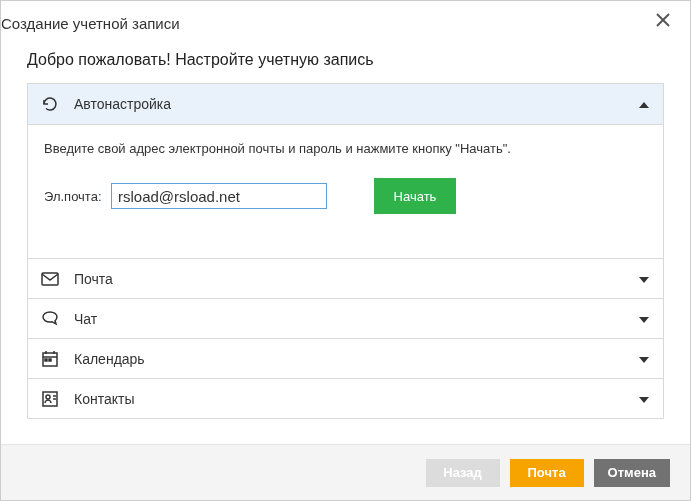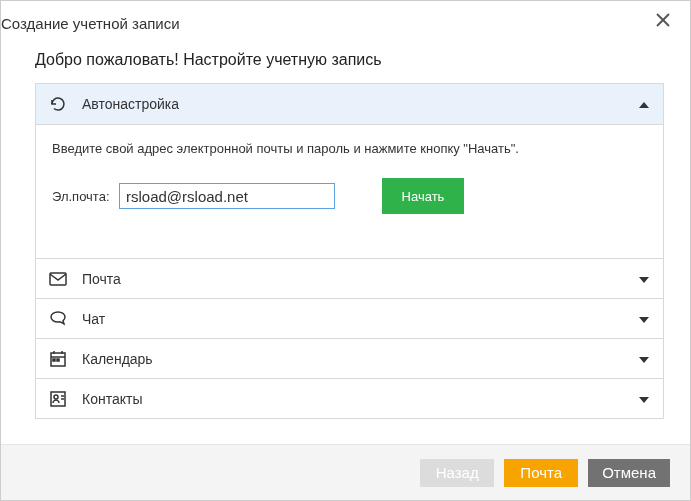--- a/index.html
+++ b/index.html
@@ -33,21 +33,21 @@
     position: absolute;
     right: 14px;
     top: 12px;
     width: 20px;
     height: 20px;
     cursor: pointer;
     color: #555;
   }
   .close-btn svg { width: 14px; height: 14px; }
   .content {
-    padding: 0 26px 0 34px;
+    padding: 0 26px 0 26px;
     flex: 1;
     overflow: hidden;
   }
   .welcome {
     font-size: 16px;
     color: #222;
     margin: 6px 0 14px 0;
   }
   .accordion {
     border: 1px solid #d9d9d9;
@@ -133,23 +133,24 @@
     align-items: center;
     justify-content: flex-end;
     padding-right: 20px;
     gap: 10px;
   }
   .footer button {
     height: 28px;
     min-width: 74px;
     padding: 0 14px;
     border: none;
-    font-size: 15px;
+    font-size: 13px;
     cursor: pointer;
     color: #fff;
+    font-weight: bold;
   }
   .btn-back {
     background: #dcdcdc;
     color: #bdbdbd;
     cursor: default;
   }
   .btn-next { background: #f7a300; }
   .btn-cancel { background: #727272; }
 </style>
 </head>

